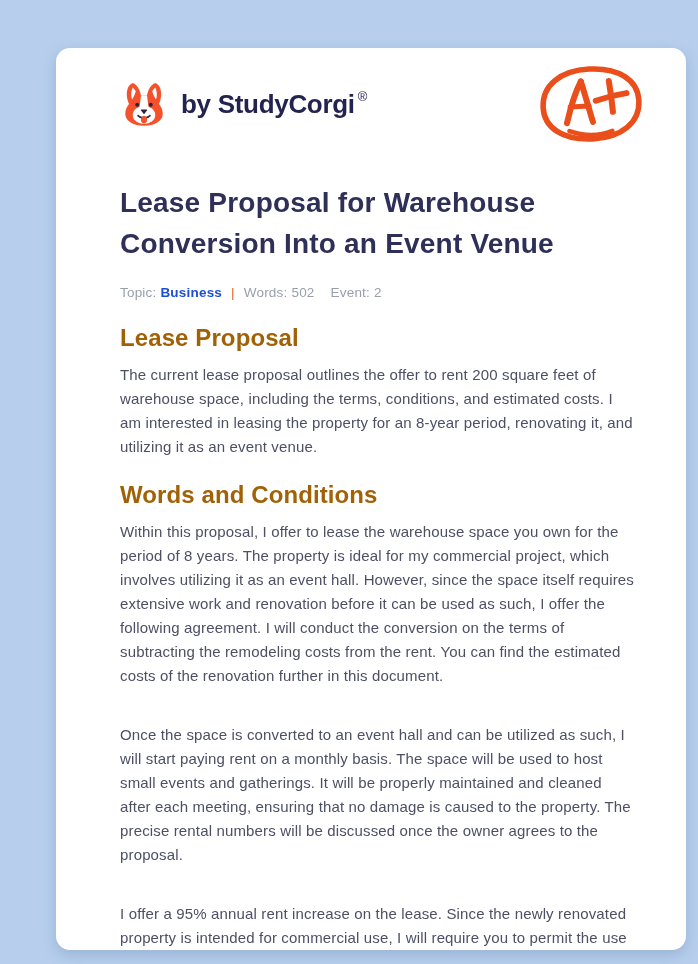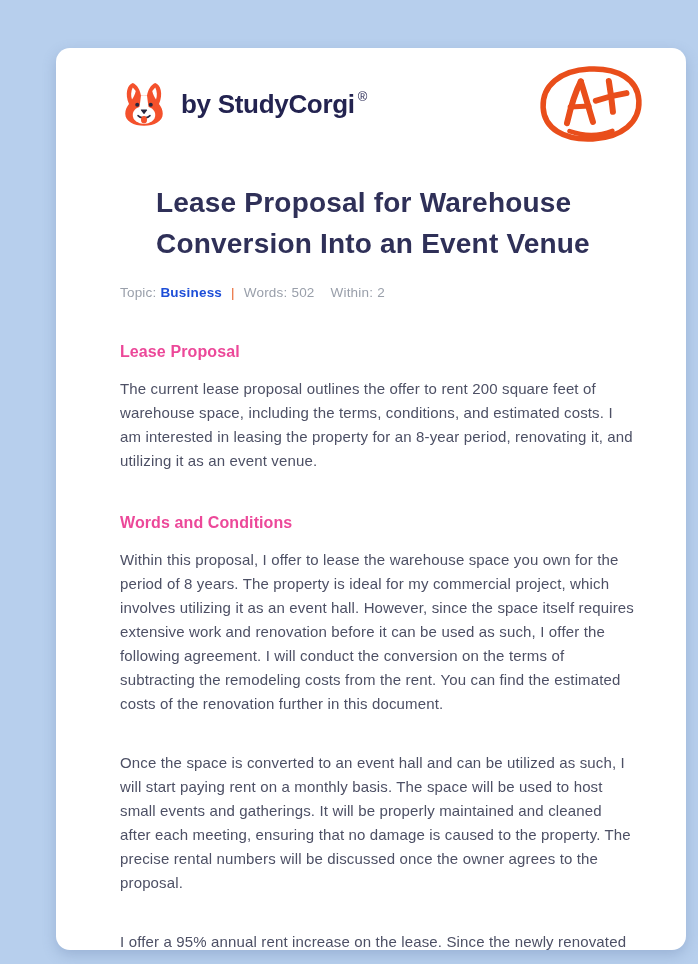--- a/index.html
+++ b/index.html
@@ -47,39 +47,38 @@
   .aplus-badge svg { display: block; width: 106px; height: 80px; }
 
   .doc-title {
     margin-top: 36px;
     width: 520px;
     font-size: 28px;
     line-height: 41px;
     font-weight: 800;
     color: #2F3058;
     letter-spacing: 0.2px;
-    margin-left: 36px;
   }
   .meta {
     margin-top: 8px;
     font-size: 13.5px;
     line-height: 19px;
     color: #999FAA;
     letter-spacing: 0.2px;
   }
   .meta .meta-strong { color: #1d4ed8; font-weight: 700; }
   .meta .meta-divider { color: #E8632C; margin: 0 9px; font-weight: 400; }
   .meta .meta-gap { margin-left: 12px; }
 
   .section-heading {
-    margin: 38px 0 0 0;
-    font-size: 16px;
+    margin: 24px 0 0 0;
+    font-size: 24px;
     line-height: 24px;
     font-weight: 700;
-    color: #ec4899;
+    color: #a16207;
     letter-spacing: 0.1px;
   }
   .doc-p {
     width: 516px;
     margin: 13px 0 0 0;
     font-size: 15px;
     line-height: 24px;
     color: #4D5065;
     letter-spacing: 0.15px;
   }
@@ -123,21 +122,21 @@
       </svg>
     </span>
   </div>
 
   <h1 class="doc-title">Lease Proposal for Warehouse Conversion Into an Event Venue</h1>
 
   <div class="meta">
     <span>Topic:</span>
     <span class="meta-strong">Business</span><span class="meta-divider">|</span><span>Words:</span>
     <span>502</span>
-    <span class="meta-gap">Within:</span>
+    <span class="meta-gap">Event:</span>
     <span>2</span>
   </div>
 
   <div>
     <h2 class="section-heading">Lease Proposal</h2>
     <p class="doc-p">The current lease proposal outlines the offer to rent 200 square feet of warehouse space, including the terms, conditions, and estimated costs. I am interested in leasing the property for an 8-year period, renovating it, and utilizing it as an event venue.</p>
 
     <h2 class="section-heading">Words and Conditions</h2>
     <p class="doc-p">Within this proposal, I offer to lease the warehouse space you own for the period of 8 years. The property is ideal for my commercial project, which involves utilizing it as an event hall. However, since the space itself requires extensive work and renovation before it can be used as such, I offer the following agreement. I will conduct the conversion on the terms of subtracting the remodeling costs from the rent. You can find the estimated costs of the renovation further in this document.</p>
     <p class="doc-p">Once the space is converted to an event hall and can be utilized as such, I will start paying rent on a monthly basis. The space will be used to host small events and gatherings. It will be properly maintained and cleaned after each meeting, ensuring that no damage is caused to the property. The precise rental numbers will be discussed once the owner agrees to the proposal.</p>

